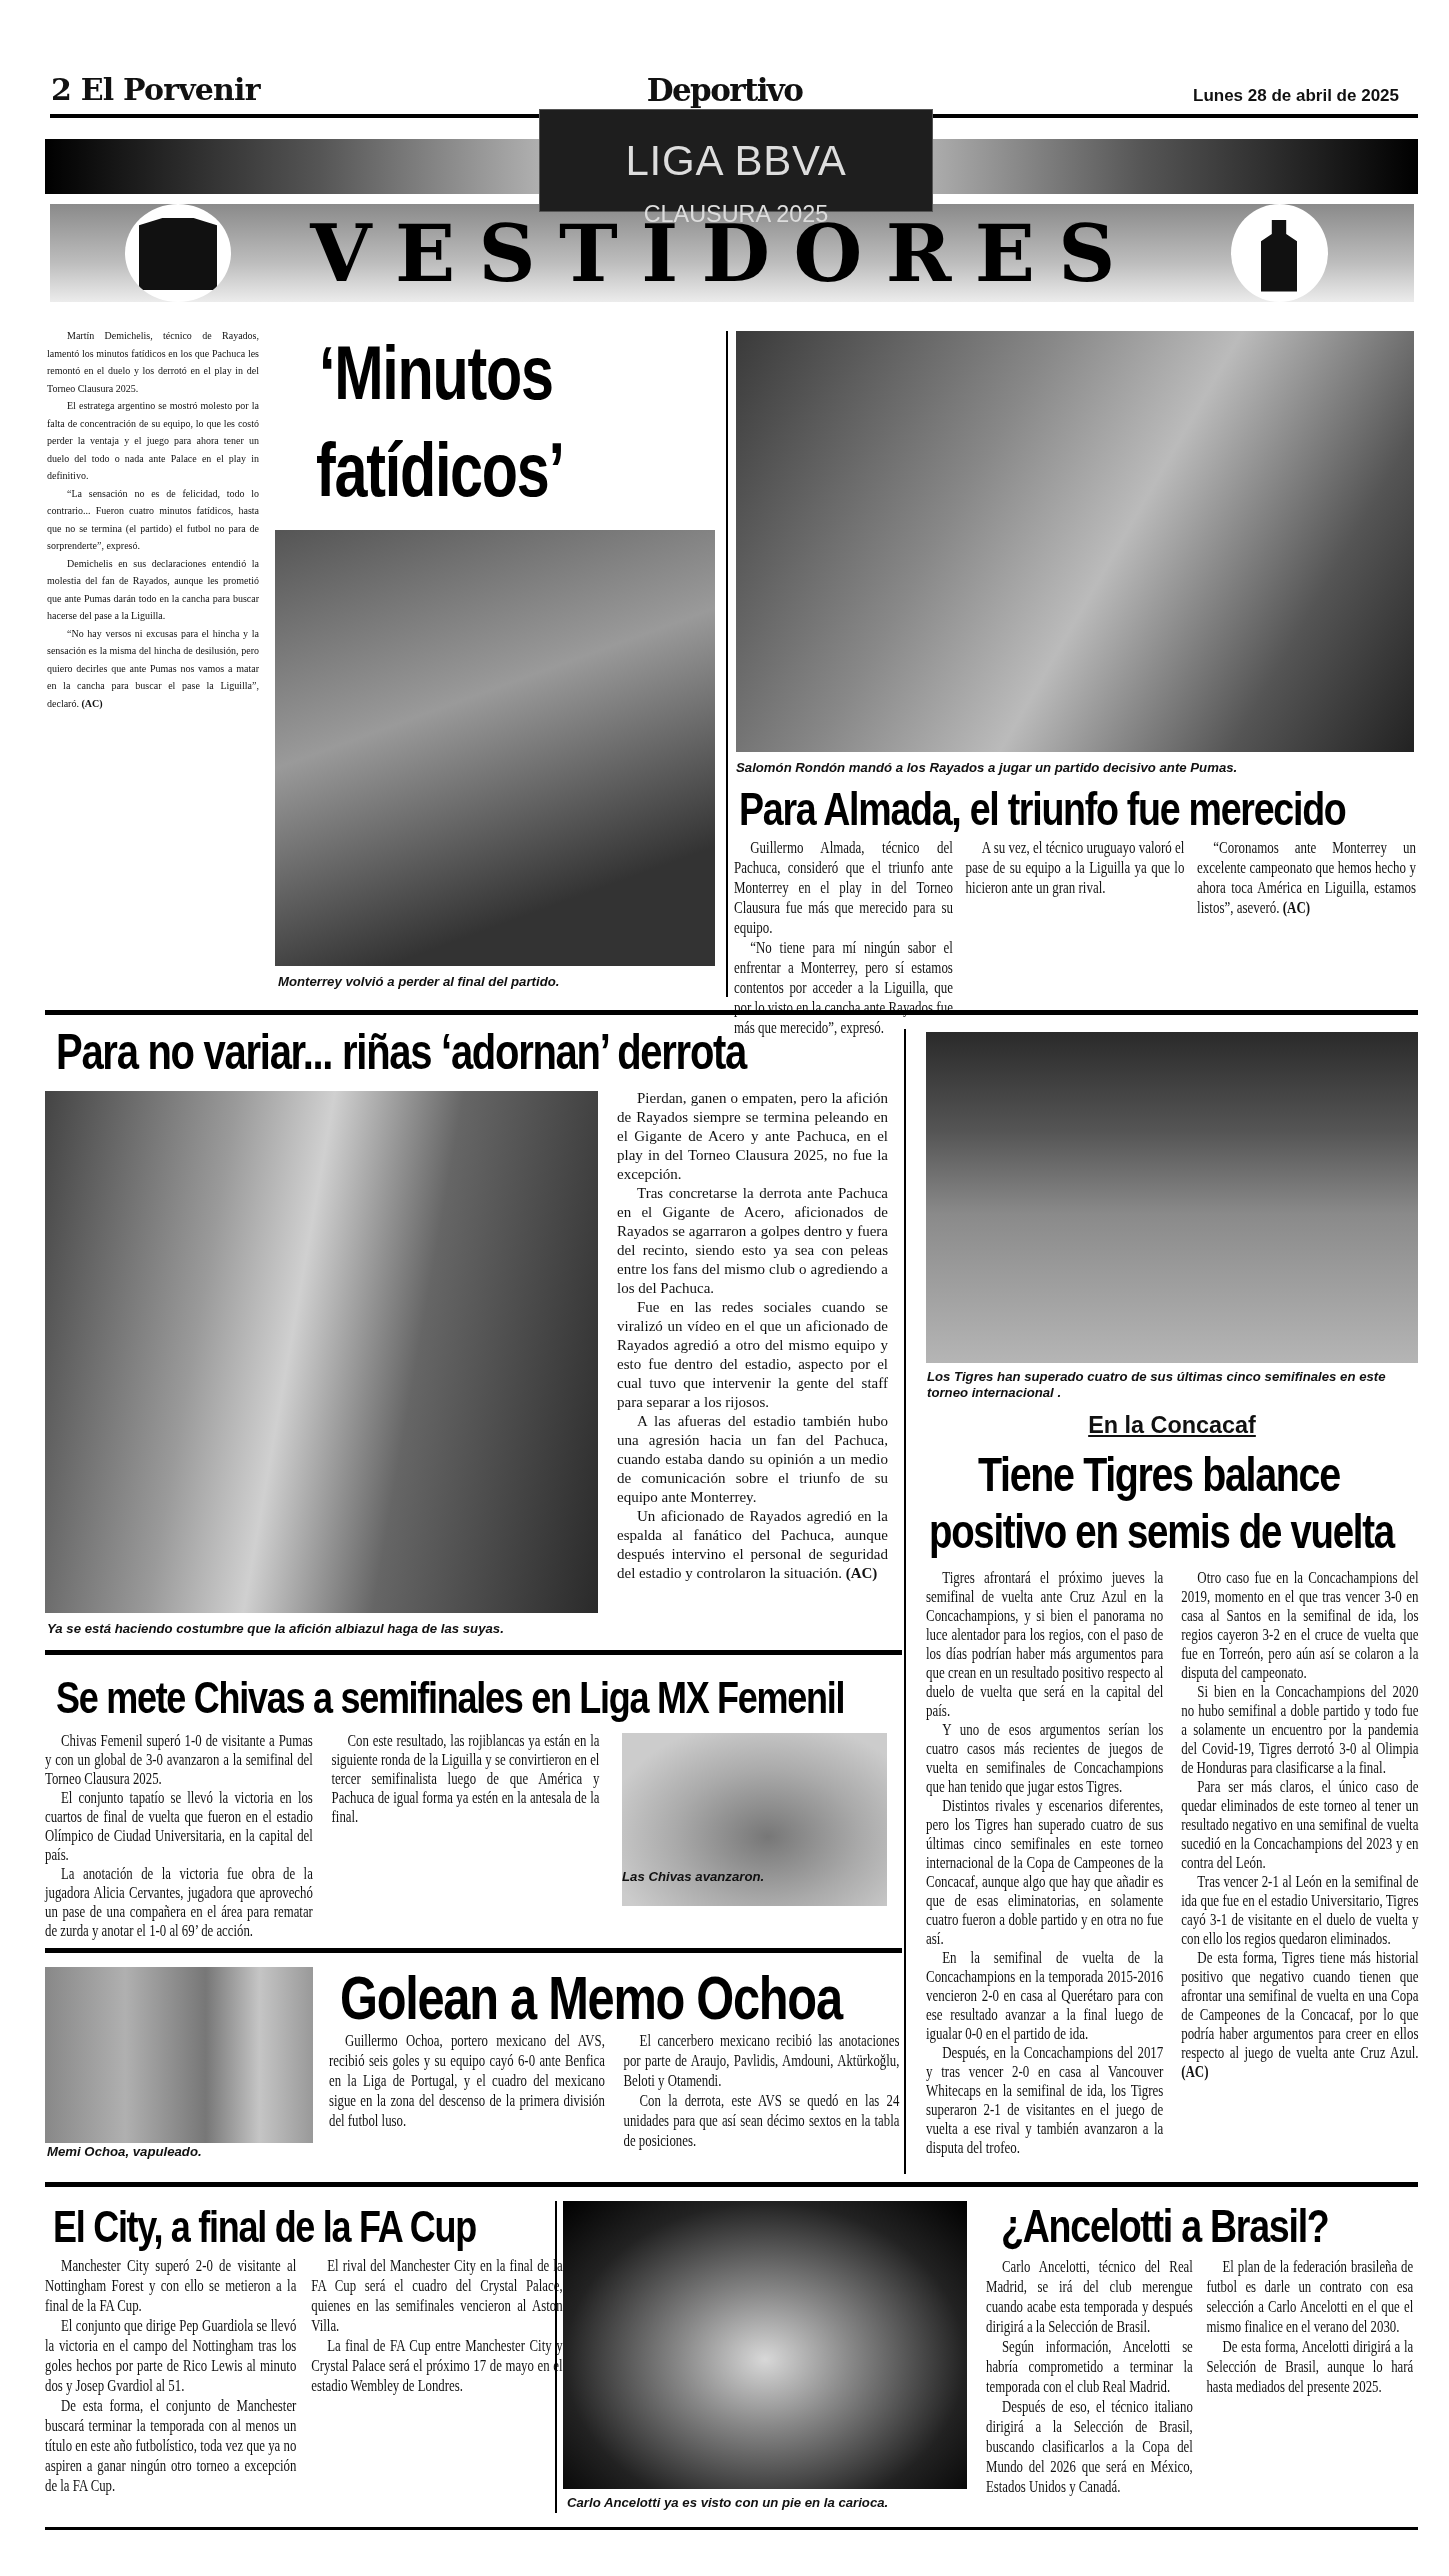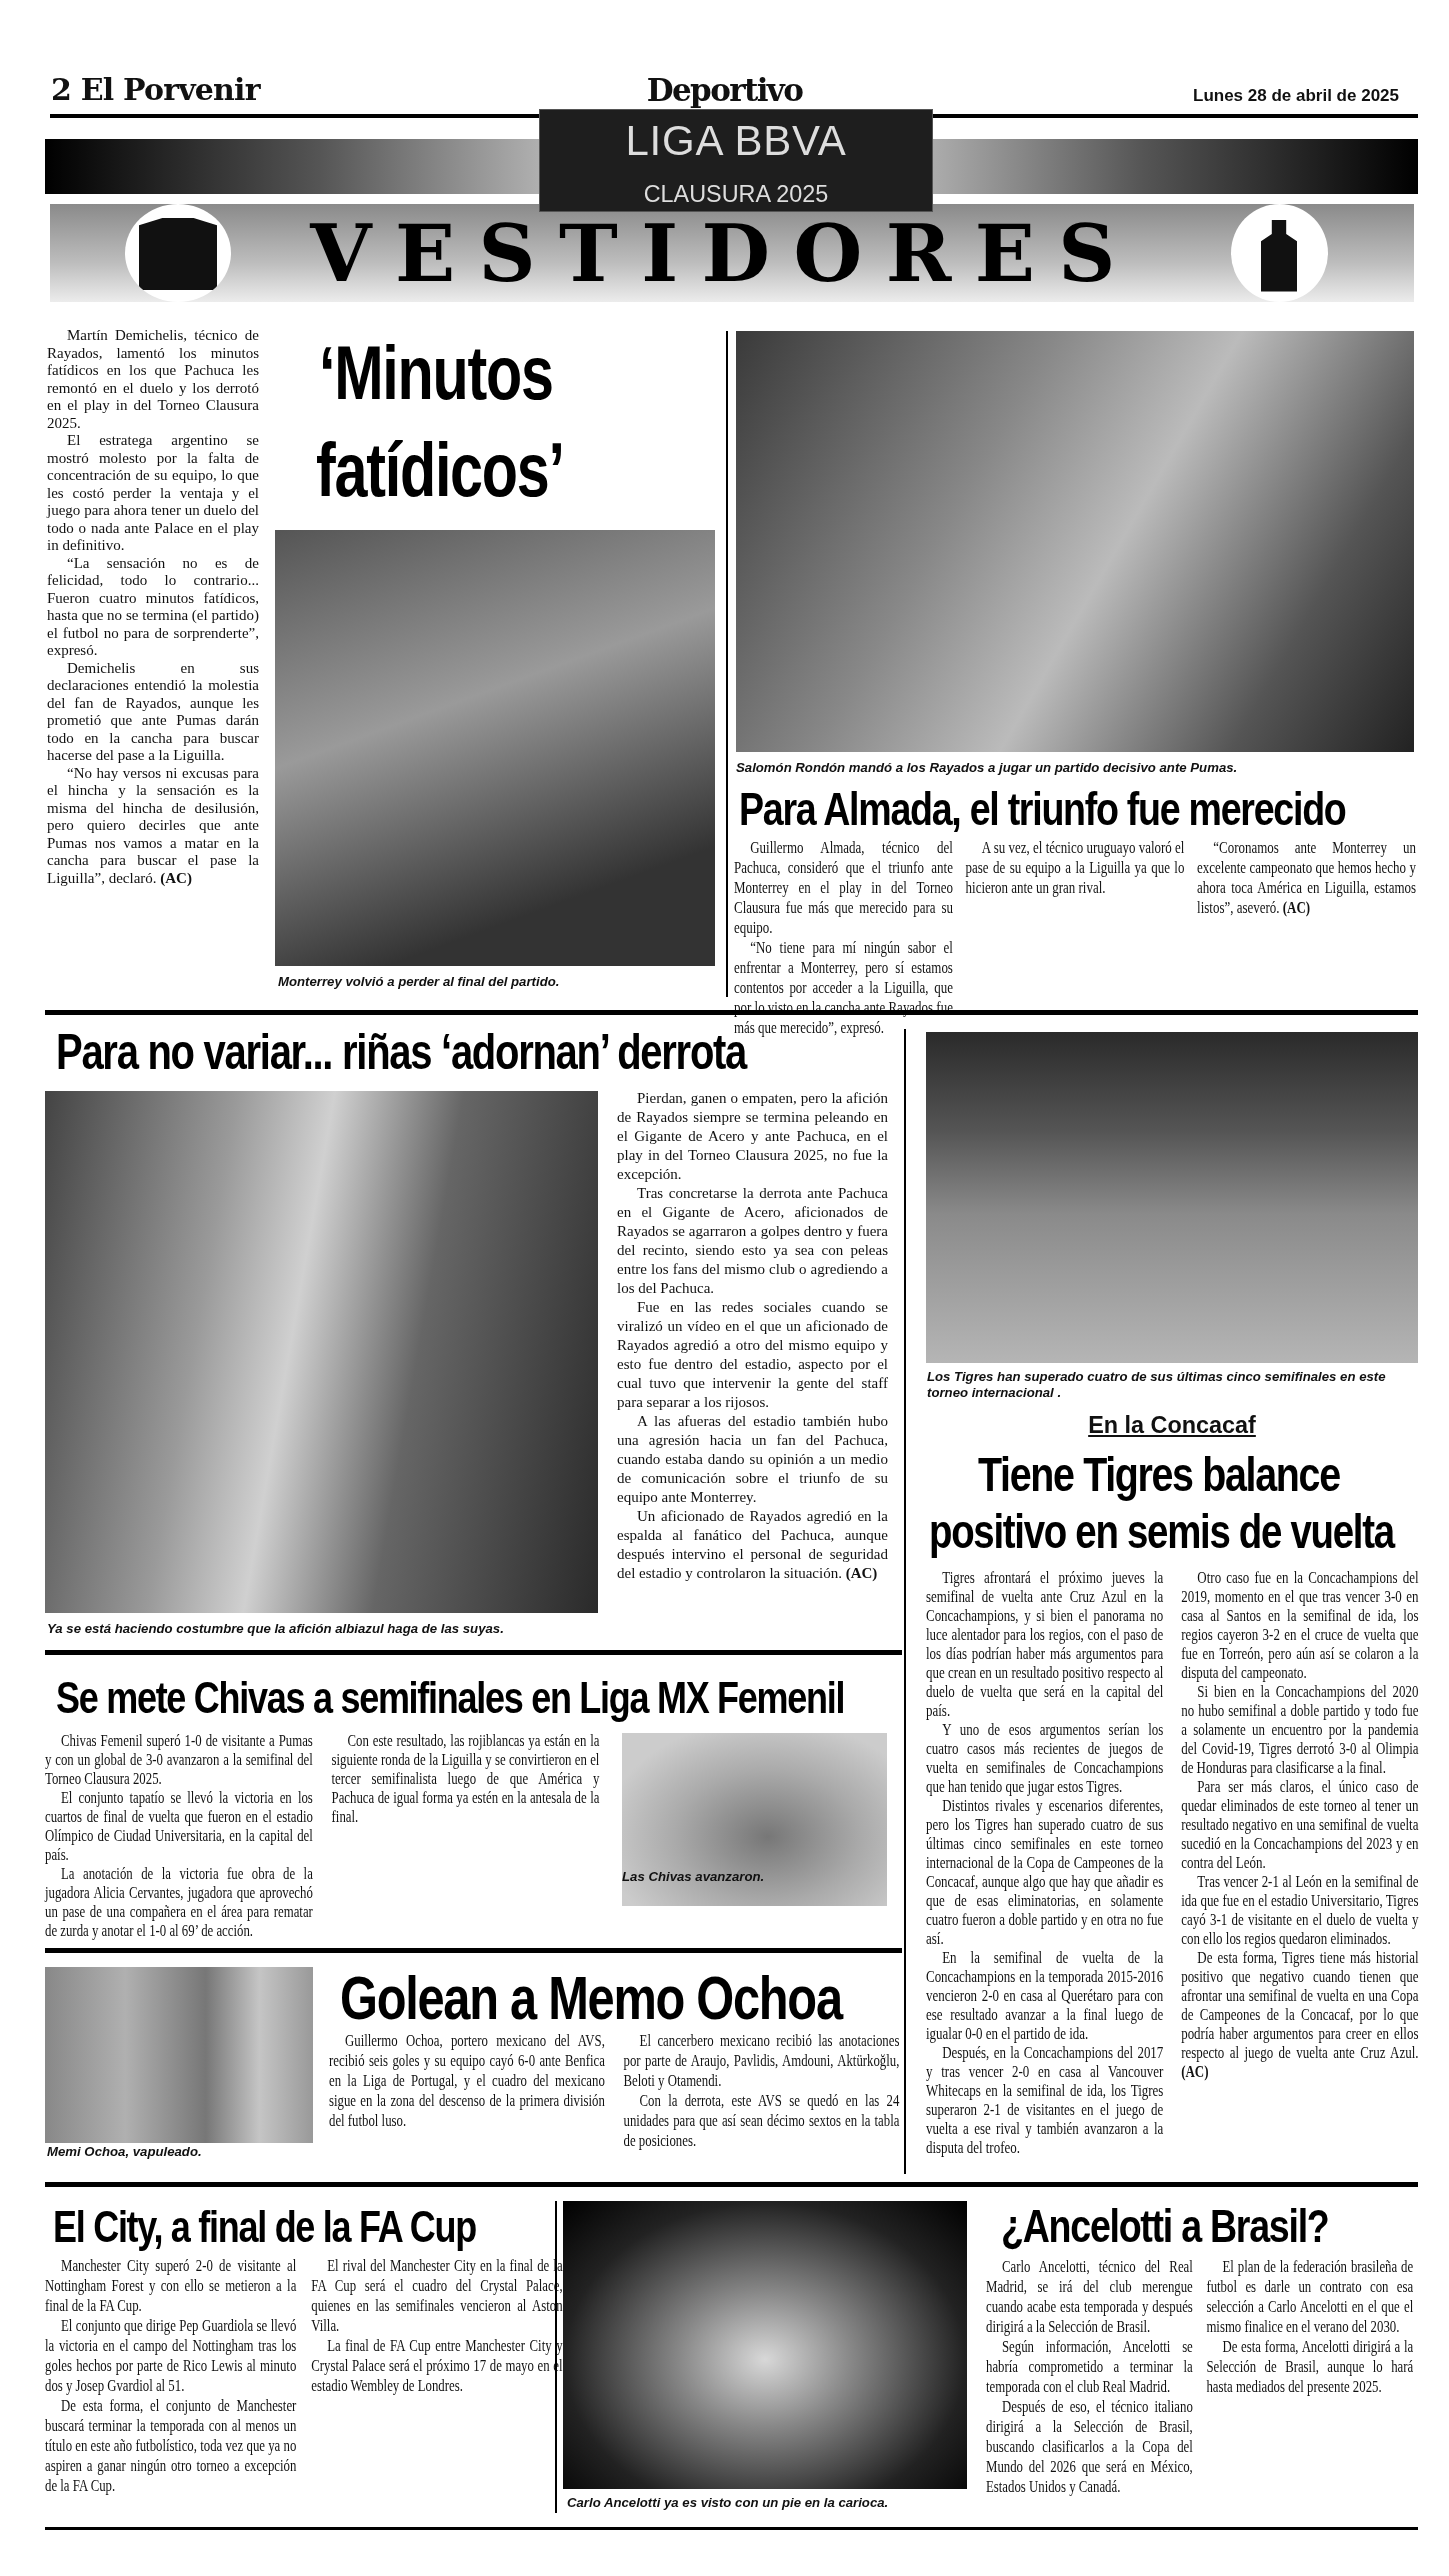--- a/index.html
+++ b/index.html
@@ -9,33 +9,33 @@
 
   
   .mast-left { left: 51px; top: 72px; font-family: "DejaVu Serif", serif; font-weight: bold; font-size: 30px; letter-spacing: -0.8px; }
   .mast-center { left: 0; width: 1449px; top: 72px; text-align: center; font-family: "DejaVu Serif", serif; font-weight: bold; font-size: 31px; letter-spacing: -1.6px; }
   .mast-right { right: 50px; top: 86px; font-family: "Liberation Sans", sans-serif; font-weight: bold; font-size: 17px; }
   .mast-rule { left: 50px; width: 1368px; top: 114px; height: 3.9px; background: #000; }
 
   .grad-band { left: 45px; width: 1373px; top: 139px; height: 55px;
     background: linear-gradient(90deg, #000 0%, #555 20%, #bbb 38%, #ddd 50%, #bbb 62%, #555 80%, #000 100%); }
   .liga-box { left: 539px; width: 394px; top: 109px; height: 103px; background: #1e1e1e; border: 1.6px solid #555; color: #ddd; text-align: center; font-family: "Liberation Sans", sans-serif; }
-  .liga-top { margin-top: 7px; font-size: 42px; letter-spacing: 0.8px; display: flex; justify-content: center; align-items: center; gap: 9.4px; }
+  .liga-top { margin-top: 27px; font-size: 42px; letter-spacing: 0.8px; display: flex; justify-content: center; align-items: center; gap: 9.4px; }
   .liga-sub { font-size: 23.4px; margin-top: 16px; }
 
   .vest-band { left: 50px; width: 1364px; top: 204px; height: 98px;
     background: linear-gradient(180deg, #8a8a8a 0%, #bdbdbd 60%, #ececec 100%); }
   .vest-title { left: 0; width: 1449px; top: 207px; text-align: center; font-family: "DejaVu Serif", serif; font-weight: bold; font-size: 79px; letter-spacing: 23.4px; color: #000; }
   .crest-left { left: 125px; top: 204px; width: 106px; height: 98px; border-radius: 50%; background: #fff; overflow: hidden; }
   .crest-left .shirt { position: absolute; left: 14px; top: 14px; width: 78px; height: 72px; background: #111; clip-path: polygon(0 10%, 30% 0, 70% 0, 100% 10%, 100% 100%, 0 100%); }
   .crest-right { left: 1231px; top: 204px; width: 97px; height: 98px; border-radius: 50%; background: #fff; overflow: hidden; }
   .crest-right .tower { position: absolute; left: 30px; top: 15.6px; width: 36px; height: 72px; background: #111; clip-path: polygon(30% 0, 70% 0, 70% 20%, 100% 30%, 100% 100%, 0 100%, 0 30%, 30% 20%); }
 
   
-  .body-text { font-family: "Liberation Serif", serif; font-size: 15px; line-height: 17.5px; text-align: justify; color: #111; }
+  .body-text { font-family: "Liberation Serif", serif; font-size: 10px; line-height: 17.5px; text-align: justify; color: #111; }
   .body-text p { text-indent: 20px; }
   .cond { font-family: "Liberation Serif", serif; font-size: 16px; line-height: 20.6px; text-align: justify; transform-origin: 0 0; }
   .cond p { text-indent: 20px; }
   .caption { font-family: "Liberation Sans", sans-serif; font-style: italic; font-weight: bold; font-size: 13.2px; line-height: 16.4px; color: #111; }
   .headline { font-family: "Liberation Sans", sans-serif; font-weight: bold; color: #000; letter-spacing: -1.6px; line-height: 1; white-space: nowrap; transform-origin: 0 0; }
   .credit { font-weight: bold; }
 
   .photo { background: #777; overflow: hidden; }
   .rule-h { height: 4.7px; background: #000; }
   .rule-v { width: 2.3px; background: #000; }

